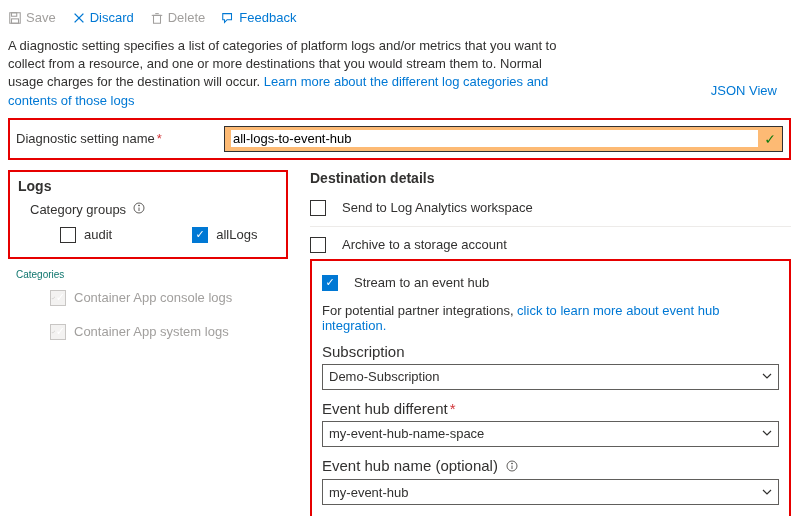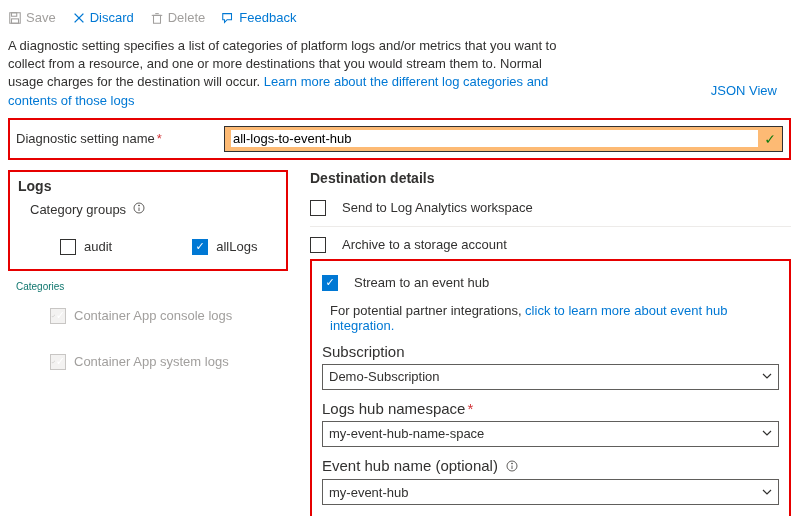--- a/index.html
+++ b/index.html
@@ -53,21 +53,21 @@
   .col-left { width: 280px; }
   .col-right { flex: 1; }
   h4.section { font-size: 14px; font-weight:600; margin: 0 0 8px 0; }
   .logs-box {
     border: 2px solid #e60000;
     padding: 6px 8px 10px 8px;
     margin-bottom: 4px;
   }
   .subhead { color:#323130; margin: 0 0 6px 12px; display:flex; align-items:center; gap:7px;}
   .info-icon svg { width:12px; height:12px; }
-  .check-row { display:flex; align-items:center; padding: 4px 0; margin-top: 12px; }
+  .check-row { display:flex; align-items:center; padding: 4px 0; }
   .check-row.indent { padding-left: 42px; }
   .group-row { display:flex; gap: 80px; padding-left:42px;}
   .checkbox {
     width:16px; height:16px; border:1px solid #323130; display:inline-flex;
     align-items:center; justify-content:center; background:#fff; margin-right:8px;
   }
   .checkbox.checked { background:#0078d4; border-color:#0078d4; }
   .checkbox.checked::after { content:"✓"; color:#fff; font-size:11px; line-height:1;}
   .checkbox.disabled { border-color:#c8c6c4; }
   .text-disabled { color:#a19f9d;}
@@ -203,35 +203,35 @@
     <div class="dest-row">
       <span class="checkbox"></span>
       <span>Archive to a storage account</span>
     </div>
 
     <div class="highlight-box">
       <div class="dest-row">
         <span class="checkbox checked"></span>
         <span>Stream to an event hub</span>
       </div>
-      <div style="margin:6px 0 4px 8px;">
+      <div style="margin:6px 0 4px 0;">
         <span>For potential partner integrations, </span>
         <span class="link">click to learn more about event hub integration.</span>
       </div>
 
       <div class="field-label">Subscription</div>
       <div class="select">
         <span>Demo-Subscription</span>
         <span class="chevron"><svg viewBox="0 0 10 10">
               <path d="M1 3 L5 7 L9 3" stroke="#323130" fill="none" stroke-width="1.2"></path>
             </svg></span>
       </div>
 
       <div class="field-label">
-        <span>Logs hub namespace</span><span class="req">*</span>
+        <span>Event hub different</span><span class="req">*</span>
       </div>
       <div class="select">
         <span>my-event-hub-name-space</span>
         <span class="chevron"><svg viewBox="0 0 10 10">
               <path d="M1 3 L5 7 L9 3" stroke="#323130" fill="none" stroke-width="1.2"></path>
             </svg></span>
       </div>
 
       <div class="field-label">
         <span>Event hub name (optional)</span>

